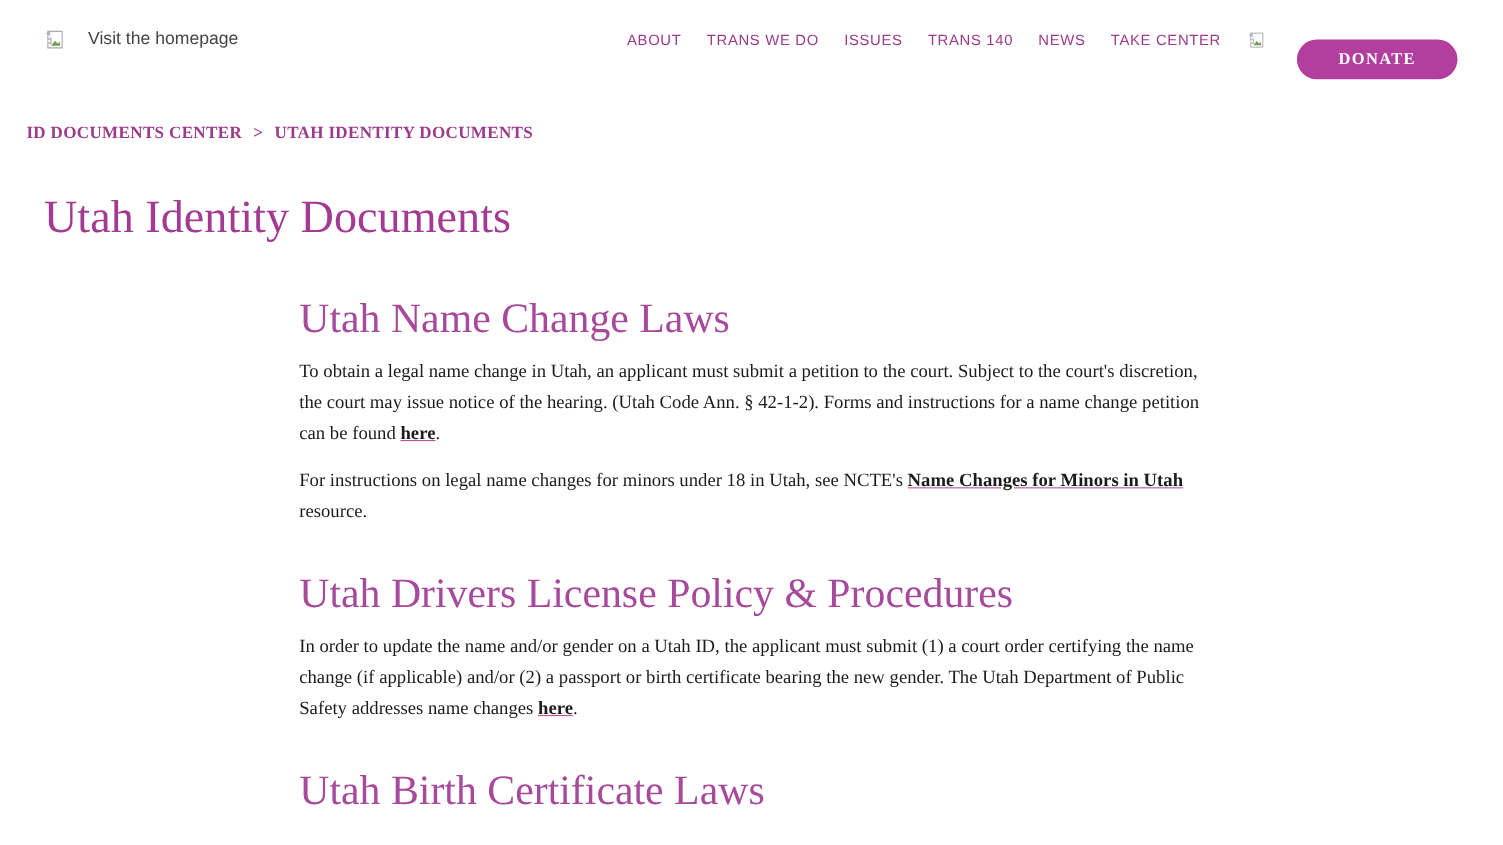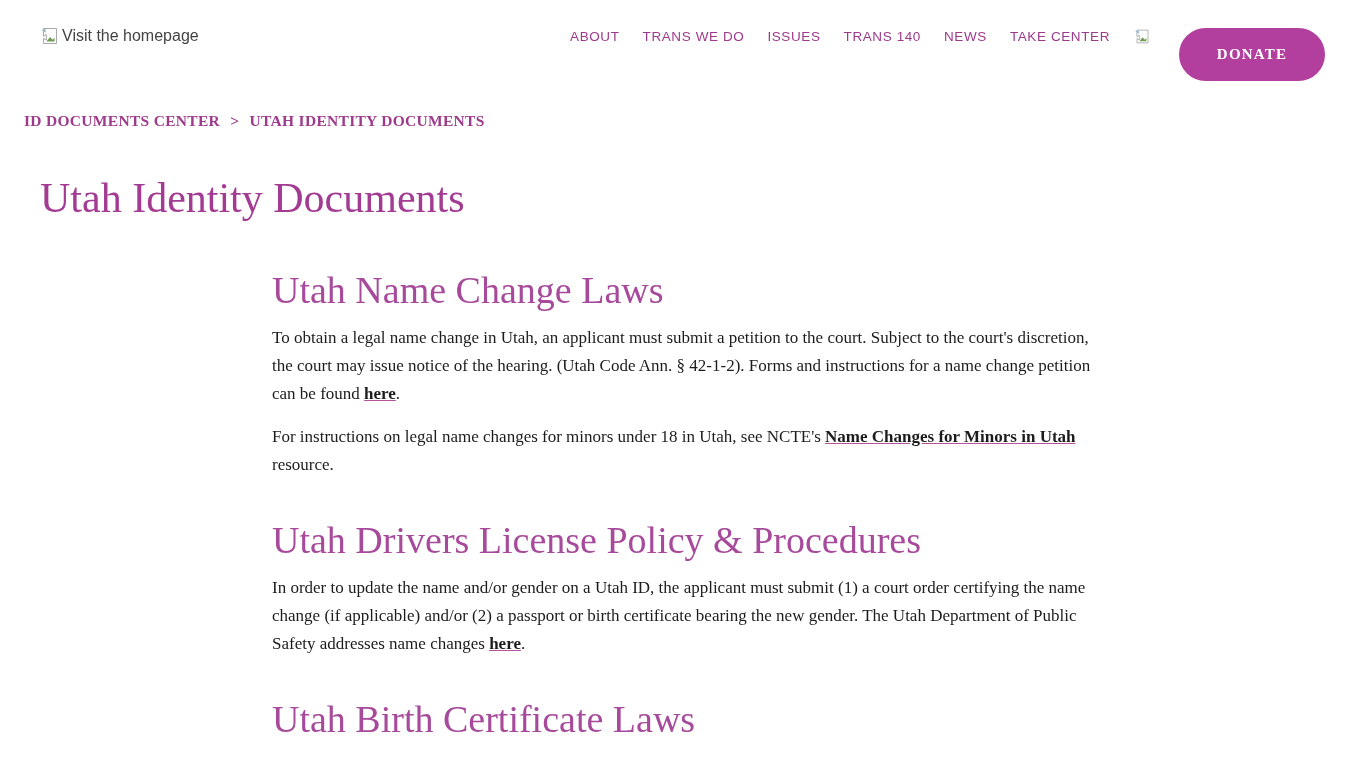--- a/index.html
+++ b/index.html
@@ -5,21 +5,21 @@
   * { margin: 0; padding: 0; box-sizing: border-box; }
   html, body { width: 1366px; height: 768px; overflow: hidden; background: #ffffff; }
   body { font-family: "Liberation Serif", serif; color: var(--body-text, #1c1c1c); }
 
   
   .site-header {
     display: flex; align-items: center; justify-content: space-between;
     padding: 10px 41px 10px 40px; height: 72px;
   }
   .logo-link {
-    display: flex; align-items: center; gap: 2px;
+    display: flex; align-items: center; gap: 20px;
     text-decoration: none; color: #444444;
     font-family: "Liberation Sans", sans-serif; font-size: 16px;
     cursor: pointer;
   }
   .broken-img { display: inline-flex; align-items: center; }
   .header-right { display: flex; align-items: center; }
   .nav-links { display: flex; align-items: center; gap: 23px; }
   .nav-link {
     font-family: "Liberation Sans", sans-serif;
     font-size: 13.5px; font-weight: normal; letter-spacing: 0.6px;
@@ -27,21 +27,21 @@
     white-space: nowrap;
   }
   .nav-search { margin-left: 24px; cursor: pointer; display: inline-flex; }
   .donate-btn {
     margin-left: 28px;
     background: var(--donate-button-bg, #b23f9d);
     color: var(--donate-text, #ffffff);
     font-family: "Liberation Serif", serif; font-weight: bold;
     font-size: 15px; letter-spacing: 1.2px;
     border: none; border-radius: 27px;
-    width: 146px; height: 53px;
+    width: 146px; height: 36px;
     display: flex; align-items: center; justify-content: center;
     cursor: pointer; text-decoration: none; margin-top: 36px;
   }
 
   
   .breadcrumb {
     margin: 40px 40px 0 24px;
     font-family: "Liberation Serif", serif; font-weight: bold;
     font-size: 15.5px; letter-spacing: 0.3px;
     color: var(--accent-magenta, #9e3a8c);

